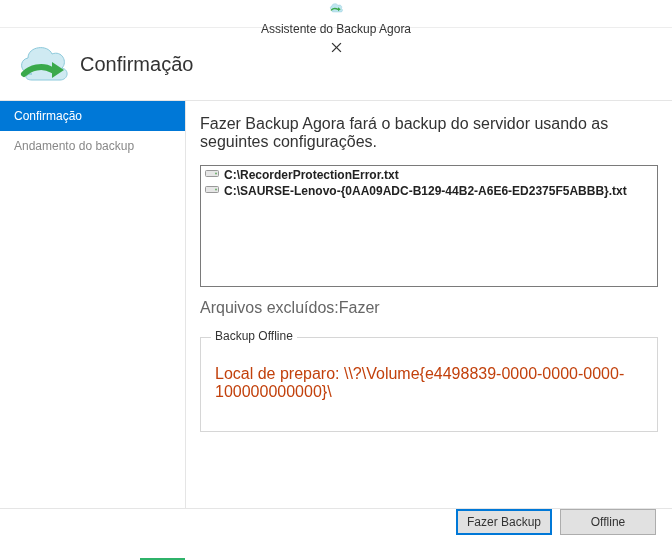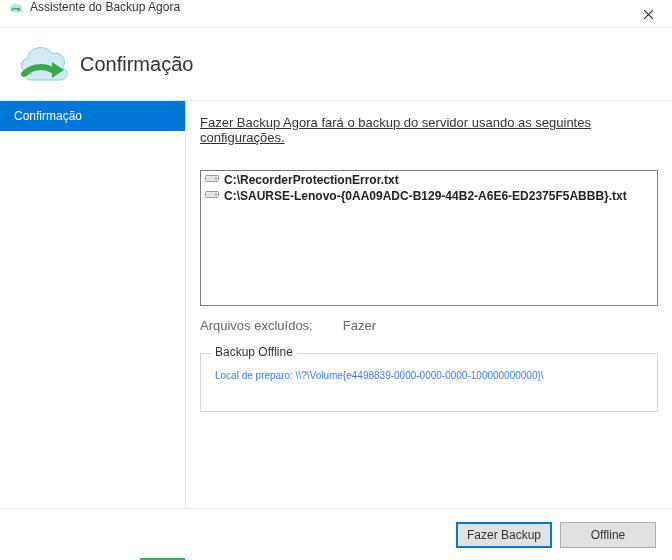--- a/index.html
+++ b/index.html
@@ -12,23 +12,25 @@
     width: 672px;
     height: 560px;
     overflow: hidden;
     position: relative;
   }
 
   
   .titlebar {
     height: 28px;
     display: flex;
+    align-items: center;
     padding: 0 8px;
     border-bottom: 1px solid #ededed;
     gap: 6px;
+    flex-direction: column;
   }
   .titlebar .title-icon svg { display: block; }
   .titlebar .title-text { flex: 1; font-size: 12px; color: #333; }
   .titlebar .close {
     width: 32px;
     height: 28px;
     display: flex;
     align-items: center;
     justify-content: center;
     font-size: 14px;
@@ -79,86 +81,84 @@
   }
   .sidebar-item.secondary { color: #888; }
 
   .main {
     flex: 1;
     padding: 14px 14px 0 14px;
     border-top: 1px solid #e5e5e5;
     border-left: 1px solid #e5e5e5;
   }
   .intro {
-    font-size: 13px;
-    color: #333;
-    margin-bottom: 25px;
-    text-decoration: underline;
+    font-size: 16px;
+    color: #333;
+    margin-bottom: 14px;
   }
   .sublabel {
     font-size: 11px;
     color: #666;
     margin-bottom: 4px;
   }
   .items-box {
     width: 100%;
-    height: 136px;
+    height: 122px;
     border: 1px solid #7a7a7a;
     background: #fff;
     overflow: auto;
     padding: 1px 2px;
   }
   .item-row {
     display: flex;
     align-items: center;
     gap: 5px;
     font-size: 12px;
     color: #222;
     font-weight: 600;
     padding: 1px 2px;
     white-space: nowrap;
   }
   .drive-icon { flex-shrink:0; }
 
   .excluded-row {
     margin-top: 12px;
-    font-size: 13px;
+    font-size: 16px;
     color: #666;
     display: flex;
-    gap: 30px;
   }
 
   .groupbox {
     margin-top: 20px;
     border: 1px solid #d6d6d6;
-    padding: 16px 14px 30px 14px;
+    padding: 27px 14px 30px 14px;
     position: relative;
   }
   .groupbox-legend {
     position: absolute;
     top: -9px;
     left: 10px;
     background: #fff;
     padding: 0 4px;
     font-size: 12px;
     color: #333;
   }
   .groupbox .staging {
-    font-size: 10px;
-    color: #3b82f6;
+    font-size: 16px;
+    color: #c2410c;
   }
 
   
   .footer {
     position: absolute;
     left: 0; right: 0; bottom: 0;
     height: 52px;
     display: flex;
     justify-content: flex-end;
-    align-items: center;
+    align-items: flex-start;
     gap: 8px;
     padding-right: 16px;
     border-top: 1px solid #e5e5e5;
     padding-left: 185px; 
   }
   .btn {
     min-width: 96px;
     height: 26px;
     border: 1px solid #adadad;
     background: #e1e1e1;
@@ -212,20 +212,23 @@
       <polygon points="40,22 52,30 40,38" fill="#3aa94b"></polygon>
     </svg>
   </span>
   <h1>Confirmação</h1>
 </div>
 
 <div class="body-split">
   <div class="sidebar">
     <div class="sidebar-item active">
       <span>Confirmação</span>
+    </div>
+    <div class="sidebar-item secondary">
+      <span>Andamento do backup</span>
     </div>
   </div>
 
   <div class="main">
     <div class="intro">Fazer Backup Agora fará o backup do servidor usando as seguintes configurações.</div>
 
     <div class="items-box">
       <div class="item-row">
         <span class="drive-icon">
           <svg width="14" height="11" viewBox="0 0 14 11">

